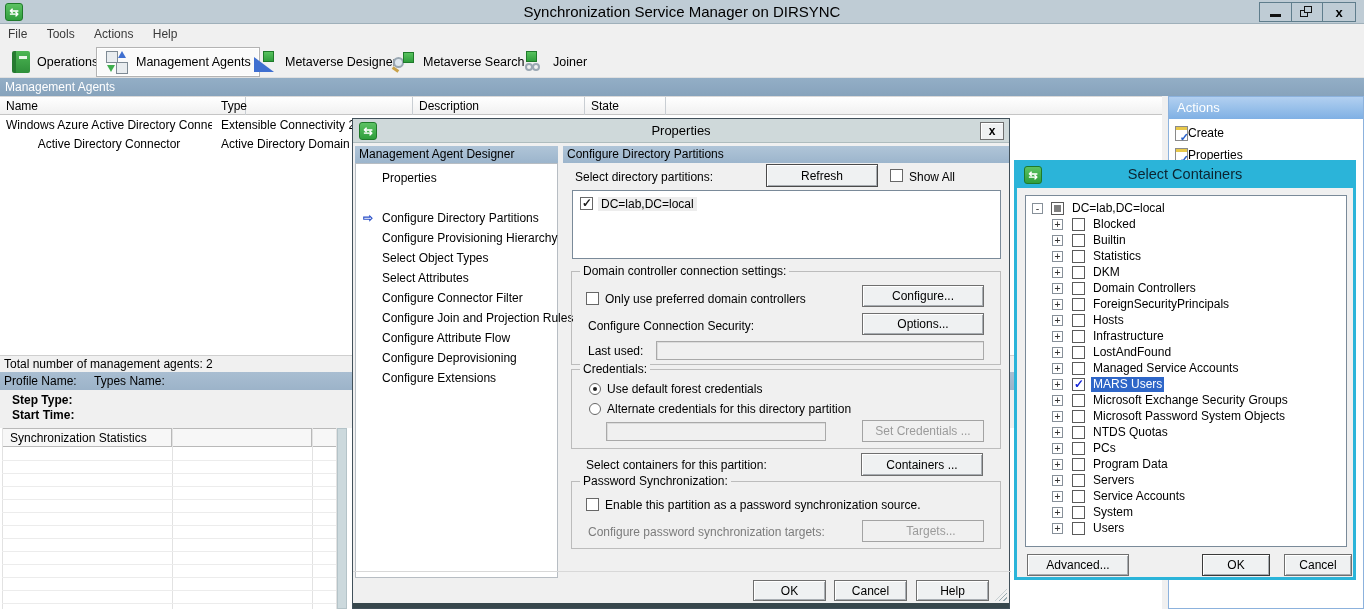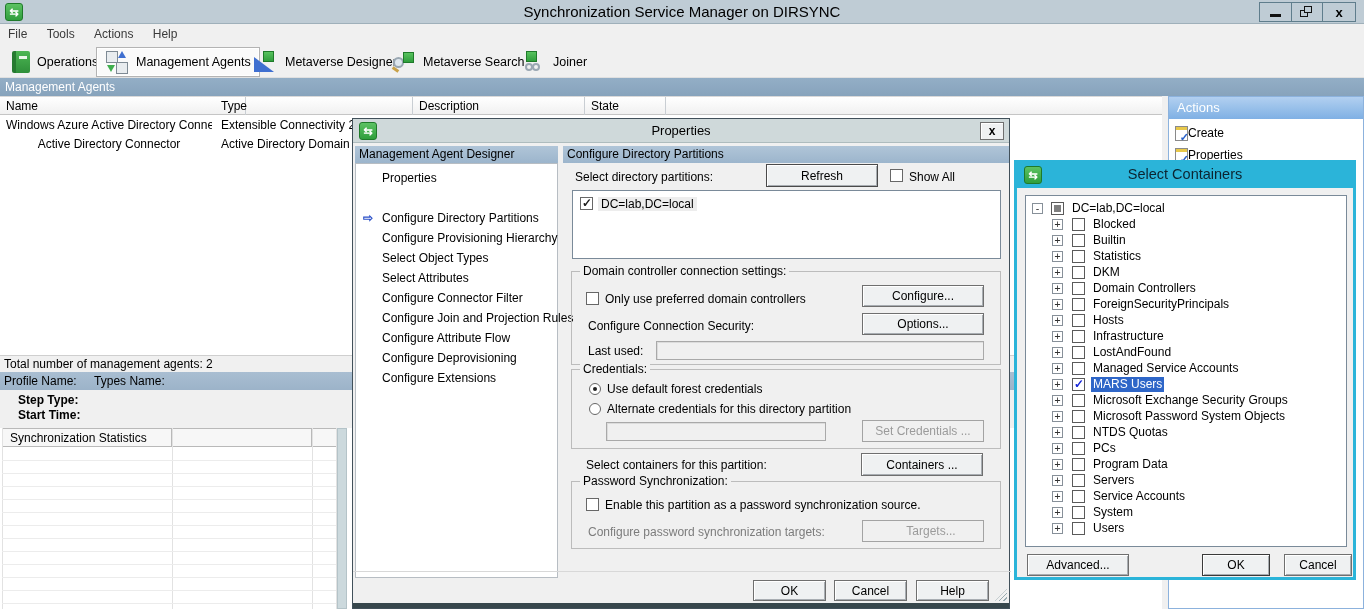--- a/index.html
+++ b/index.html
@@ -40,21 +40,21 @@
   .ic-joiner .ring{position:absolute;width:8px;height:8px;border:2px solid #9aa7b2;border-radius:50%;}
   
   .mabar{left:0;top:78px;width:1364px;height:18px;background:linear-gradient(#93aec6,#87a3bc);color:#fff;padding:2px 5px;font-size:12px;}
   .colhdr{left:0;top:96px;width:1162px;height:19px;background:linear-gradient(#ffffff,#f1f1f1);border-top:1px solid #d9d9d9;border-bottom:1px solid #c5c5c5;}
   .hcell{position:absolute;top:0;height:19px;padding:2px 0 0 6px;border-right:1px solid #c9ced3;}
   .listarea{left:0;top:115px;width:1162px;height:240px;background:#fff;}
   .lrow{position:absolute;left:0;width:100%;height:19px;}
   .lcell{position:absolute;top:2px;white-space:nowrap;overflow:hidden;}
   .totalbar{left:0;top:355px;width:1162px;height:17px;background:#f0f0f0;border-top:1px solid #cfcfcf;padding:1px 4px;}
   .profilebar{left:0;top:372px;width:1162px;height:18px;background:linear-gradient(#a9bed2,#9cb3c9);padding:2px 4px;}
-  .steparea{left:16px;top:390px;width:352px;height:38px;background:#f0f0f0;text-align:right;}
+  .steparea{left:10px;top:390px;width:352px;height:38px;background:#f0f0f0;text-align:right;}
   .blbl{font-weight:bold;}
   .statswrap{left:0;top:428px;width:1162px;height:181px;background:#fff;}
   .stathdr{position:absolute;top:0;height:19px;background:#f7f7f7;border:1px solid #b9b9b9;padding:2px 0 0 7px;}
   .statline{position:absolute;left:2px;width:334px;height:1px;background:#ececec;}
   .statv{position:absolute;top:0px;width:1px;height:181px;background:#e2e2e2;}
   .scrollstrip{left:337px;top:428px;width:10px;height:181px;background:#ccd9dd;border:1px solid #b4c3c8;}
   
   .actions{left:1168px;top:96px;width:196px;height:513px;background:#fff;border:1px solid #8cb2dd;z-index:3;}
   .acthdr{position:absolute;left:0;top:0;width:100%;height:22px;background:linear-gradient(#b2d0f0,#7fb0e4);color:#fff;font-size:13px;padding:3px 0 0 8px;}
   .actitem{position:absolute;left:6px;height:18px;display:flex;align-items:center;gap:0;cursor:pointer;}

